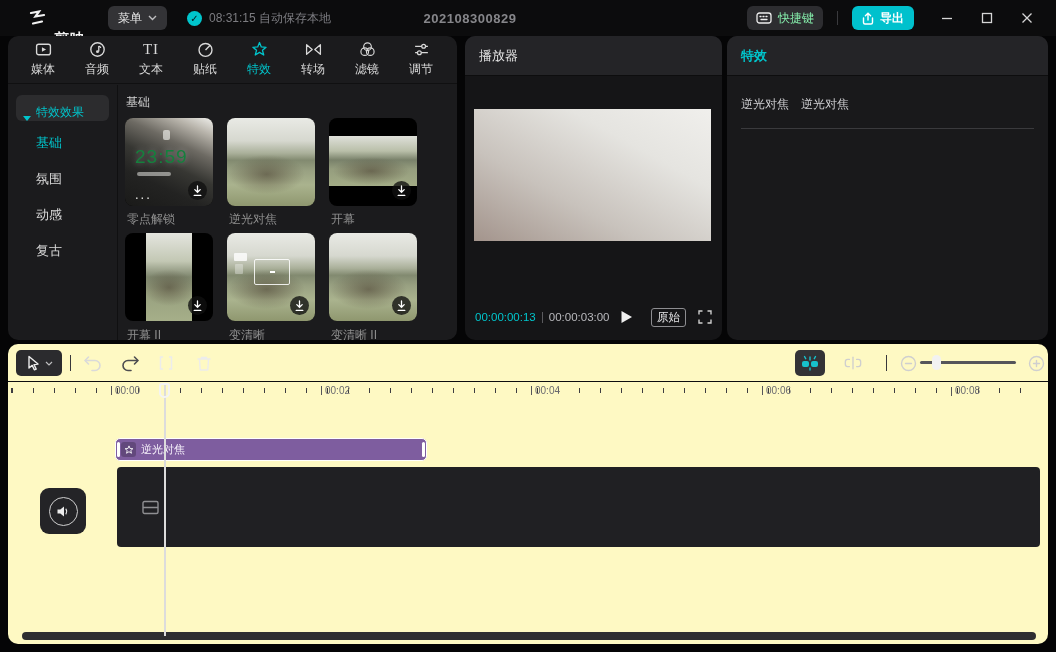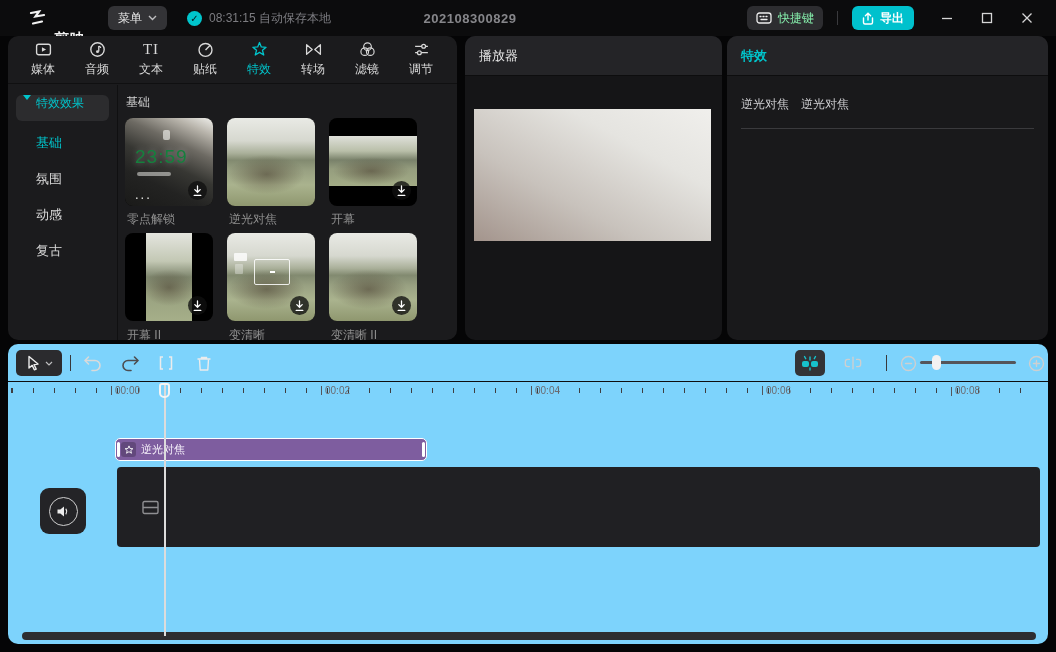--- a/index.html
+++ b/index.html
@@ -26,35 +26,35 @@
   .export-btn { background:#00c1cd; color:#ffffff; font-size:12px; font-weight:bold; height:24px;
                 border-radius:6px; padding:0 10px; display:flex; align-items:center; gap:6px; }
   .win-btns { display:flex; align-items:center; gap:26px; margin-left:12px; margin-right:8px; }
   .win-btn { width:14px; height:14px; display:flex; align-items:center; justify-content:center; }
 
   
   .panel { position:absolute; border-radius:10px; overflow:hidden; }
   .panel-left   { left:8px;   top:36px; width:449px; height:304px; background:#1b1b1d; }
   .panel-player { left:465px; top:36px; width:257px; height:304px; background:#151517; }
   .panel-right  { left:727px; top:36px; width:321px; height:304px; background:#19191b; }
-  .panel-tl     { left:8px;   top:344px; width:1040px; height:300px; background:#7dd3fc; }
+  .panel-tl     { left:8px;   top:344px; width:1040px; height:300px; background:#fef9c3; }
 
   
   .tabbar { position:absolute; left:0; top:0; width:100%; height:48px; display:flex;
             align-items:center; padding-left:8px; border-bottom:1px solid #101011; }
   .tab { width:54px; display:flex; flex-direction:column; align-items:center; gap:3px;
          color:#d8d8d8; font-size:12px; }
   .tab.active { color:#00c5cc; }
   .tab svg { display:block; }
   .tab-ti { font-family:"Liberation Serif","DejaVu Serif",serif; font-size:15px; height:17px; line-height:17px; letter-spacing:1px; }
 
   
   .cats { position:absolute; left:0; top:49px; bottom:0; width:110px; border-right:1px solid #101011; }
   .cat-group { margin:10px 8px 4px 8px; height:26px; background:#2c2c2e; border-radius:6px;
-               color:#00c5cc; font-size:12px; display:flex; align-items:flex-start; gap:5px; padding-left:7px; }
+               color:#00c5cc; font-size:12px; display:flex; align-items:flex-end; gap:5px; padding-left:7px; }
   .tri-down { width:0; height:0; border-left:4px solid transparent; border-right:4px solid transparent;
               border-top:5px solid #00c5cc; }
   .cat-item { height:36px; display:flex; align-items:center; padding-left:28px;
               color:#d9d9d9; font-size:13px; }
   .cat-item.active { color:#00c5cc; }
 
   
   .grid-area { position:absolute; left:111px; top:49px; right:0; bottom:0; }
   .section-label { position:absolute; left:7px; top:9px; color:#d2d2d2; font-size:12px; }
   .thumb { position:absolute; width:88px; height:88px; border-radius:8px; overflow:hidden; background:#000; }
@@ -352,20 +352,38 @@
       <div class="thumb-label" style="left:110px; top:242px;">变清晰</div>
       <div class="thumb-label" style="left:212px; top:242px;">变清晰 II</div>
     </div>
   </div>
 
   <div class="panel panel-player">
     <div class="pane-header">
       <span>播放器</span>
     </div>
     <div class="viewport"></div>
+    <div class="player-controls">
+      <span class="tc-cur">00:00:00:13</span>
+      <span class="tc-sep"></span>
+      <span class="tc-total">00:00:03:00</span>
+      <span class="play-btn">
+        <svg width="13" height="14" viewBox="0 0 13 14">
+          <path d="M1.5 1 L12 7 L1.5 13 Z" fill="#f0f0f0"></path>
+        </svg>
+      </span>
+      <span class="ratio-btn">
+        <span>原始</span>
+      </span>
+      <span class="fs-btn">
+        <svg width="14" height="14" viewBox="0 0 14 14">
+          <path d="M1 4.5 V1 h3.5 M9.5 1 H13 v3.5 M13 9.5 V13 H9.5 M4.5 13 H1 V9.5" stroke="#cfcfcf" stroke-width="1.4" fill="none"></path>
+        </svg>
+      </span>
+    </div>
   </div>
 
   <div class="panel panel-right">
     <div class="pane-header teal">
       <span>特效</span>
     </div>
     <div class="insp-row">
       <span>逆光对焦</span>
       <span>逆光对焦</span>
     </div>

